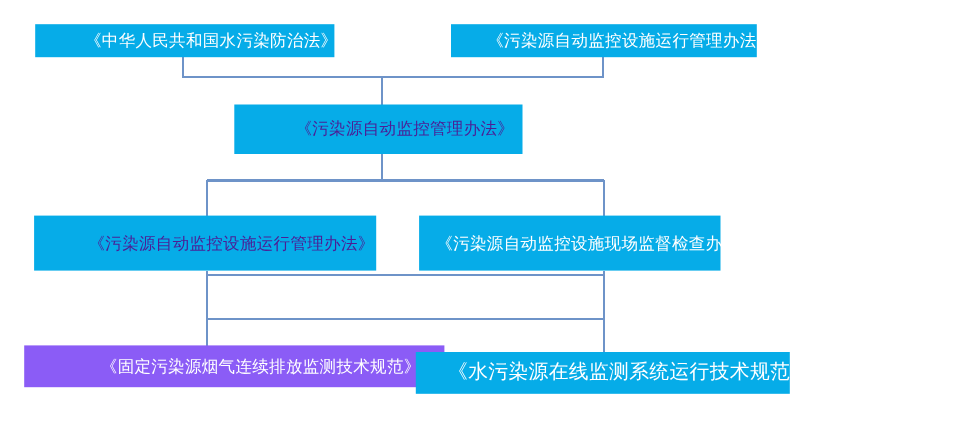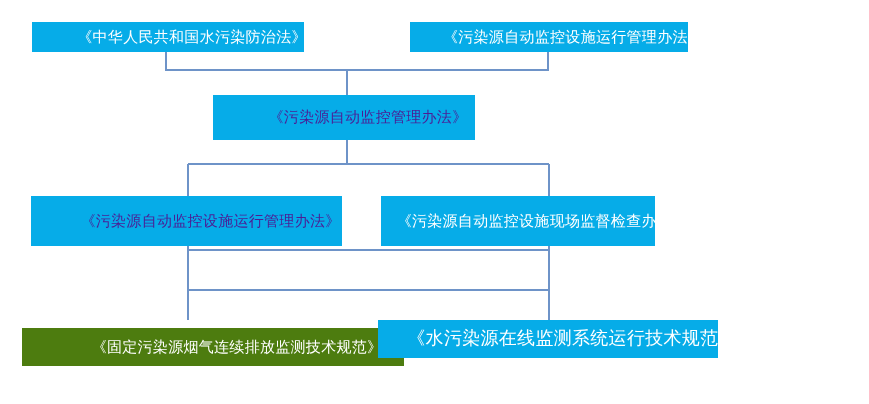--- a/index.html
+++ b/index.html
@@ -74,21 +74,21 @@
       </div>
       <div class="node-box" style="left: 213px; top: 95px; width: 262px; height: 45px; background: rgb(6, 172, 232); color: #4c1d95;">
         <span class="node-label" style="font-size: 15px;">《污染源自动监控管理办法》</span>
       </div>
       <div class="node-box" style="left: 31px; top: 196px; width: 311px; height: 50px; background: rgb(6, 172, 232); color: #4c1d95;">
         <span class="node-label" style="font-size: 15px;">《污染源自动监控设施运行管理办法》</span>
       </div>
       <div class="node-box" style="left: 381px; top: 196px; width: 274px; height: 50px; background: rgb(6, 172, 232); color: rgb(255, 255, 255);">
         <span class="node-label" style="font-size: 15px;">《污染源自动监控设施现场监督检查办法》</span>
       </div>
-      <div class="node-box" style="left: 22px; top: 328px; width: 382px; height: 38px; background: #4d7c0f; color: rgb(255, 255, 255);">
+      <div class="node-box" style="left: 22px; top: 314px; width: 382px; height: 38px; background: #8b5cf6; color: rgb(255, 255, 255);">
         <span class="node-label" style="font-size: 15px;">《固定污染源烟气连续排放监测技术规范》</span>
       </div>
       <div class="node-box" style="left: 378px; top: 320px; width: 340px; height: 38px; background: rgb(6, 172, 232); color: rgb(255, 255, 255);">
         <span class="node-label" style="font-size: 18px;">《水污染源在线监测系统运行技术规范》</span>
       </div>
     </div>
 
 </div>
 
 </body></html>

